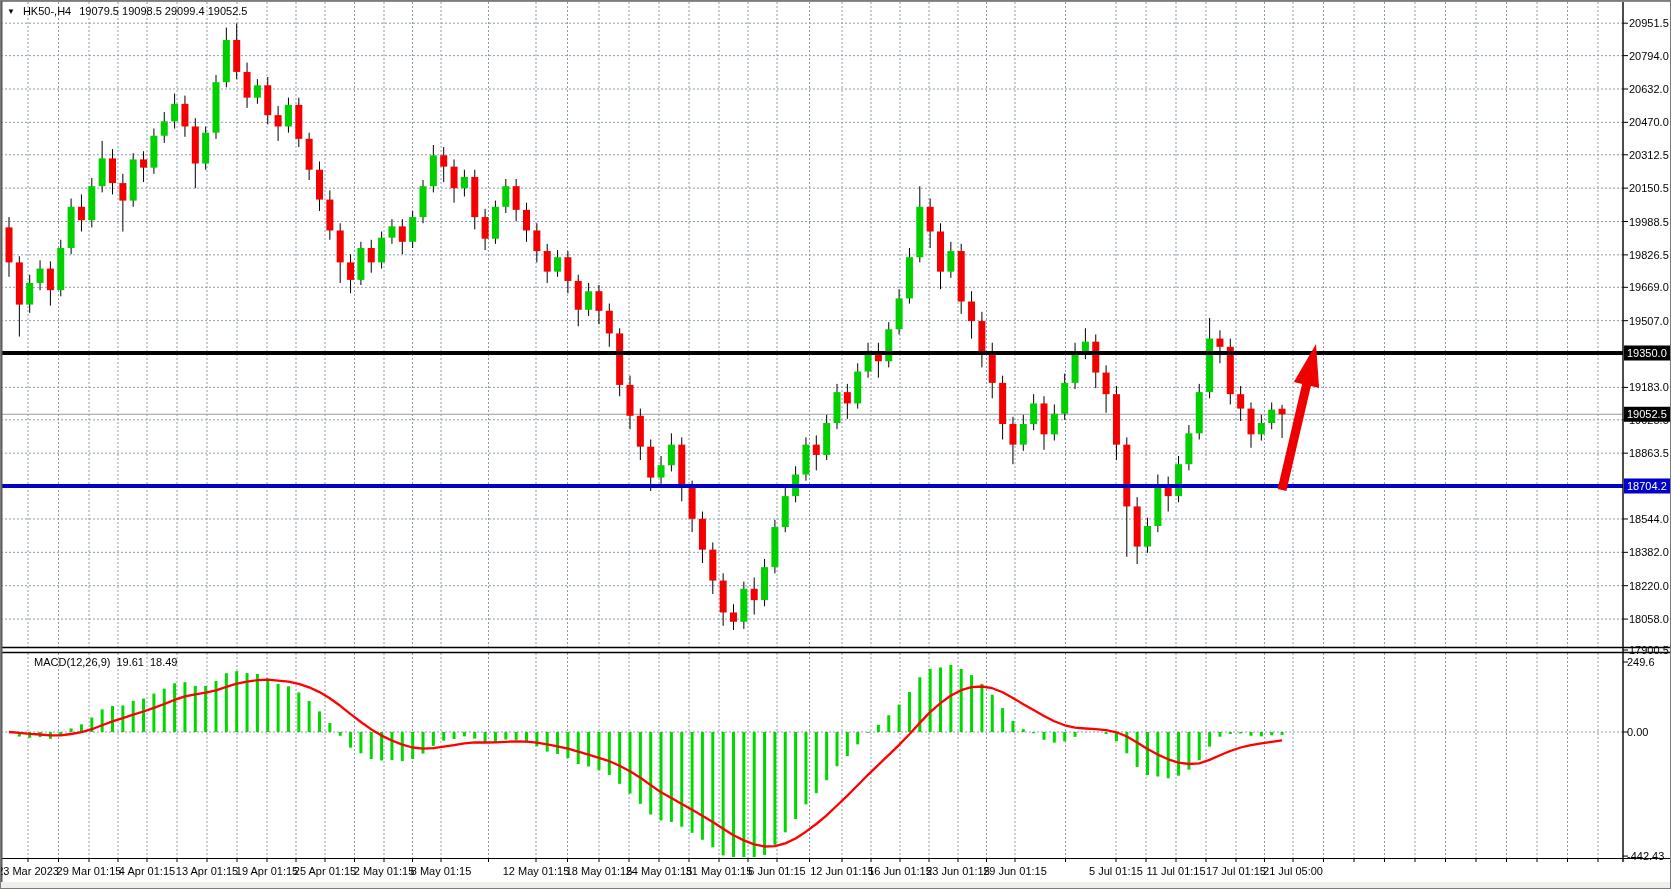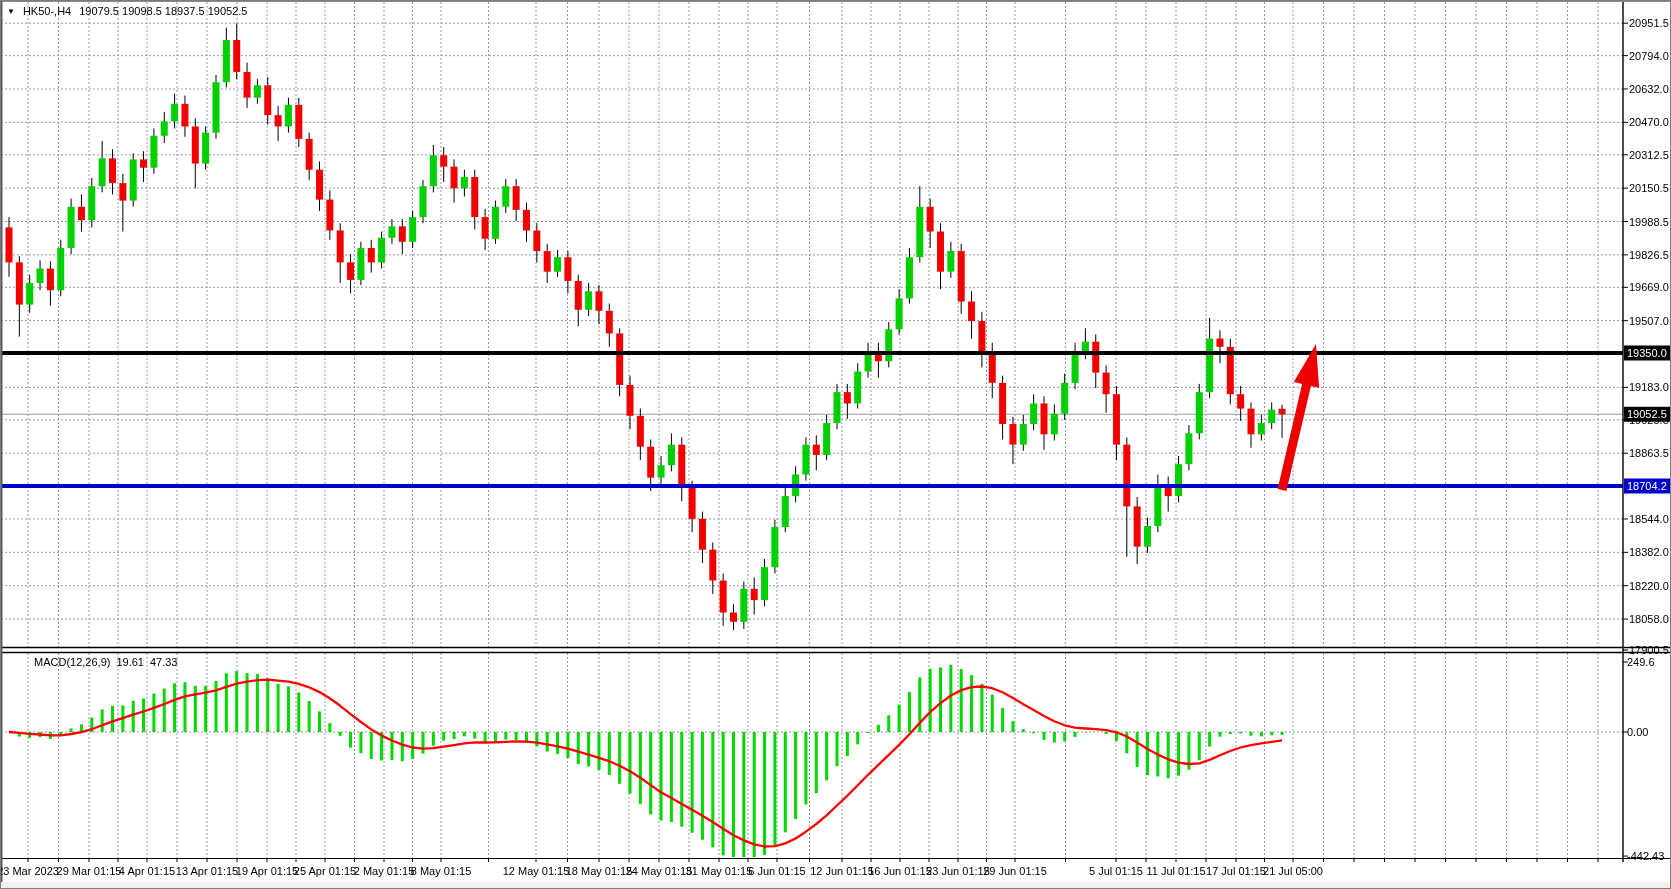--- a/index.html
+++ b/index.html
@@ -639,23 +639,23 @@
       <text x="1115" y="874" font-size="11" fill="#000000" text-anchor="middle" font-family="Liberation Sans, sans-serif">5 Jul 01:15</text>
       <text x="1175" y="874" font-size="11" fill="#000000" text-anchor="middle" font-family="Liberation Sans, sans-serif">11 Jul 01:15</text>
       <text x="1235" y="874" font-size="11" fill="#000000" text-anchor="middle" font-family="Liberation Sans, sans-serif">17 Jul 01:15</text>
       <text x="1292" y="874" font-size="11" fill="#000000" text-anchor="middle" font-family="Liberation Sans, sans-serif">21 Jul 05:00</text>
       <polygon points="1276.6,488.0 1301.1,382.9 1292.8,381.0 1315.0,343.0 1318.1,386.9 1309.9,384.9 1285.4,490.0" fill="#ee0000"></polygon>
     </svg>
 
   <div id="header" class="overlay">
     <span class="tri">▼</span>
     <span>HK50-,H4</span>
-    <span>19079.5 19098.5 18937.5 19052.5</span>
+    <span>19079.5 19098.5 29099.4 19052.5</span>
   </div>
 
   <div id="macd-label" class="overlay">
     <span>MACD(12,26,9)</span>
     <span>19.61</span>
-    <span>47.33</span>
+    <span>18.49</span>
   </div>
 
   <div id="bottom-strip"></div>
 </div>
 
 </body></html>

